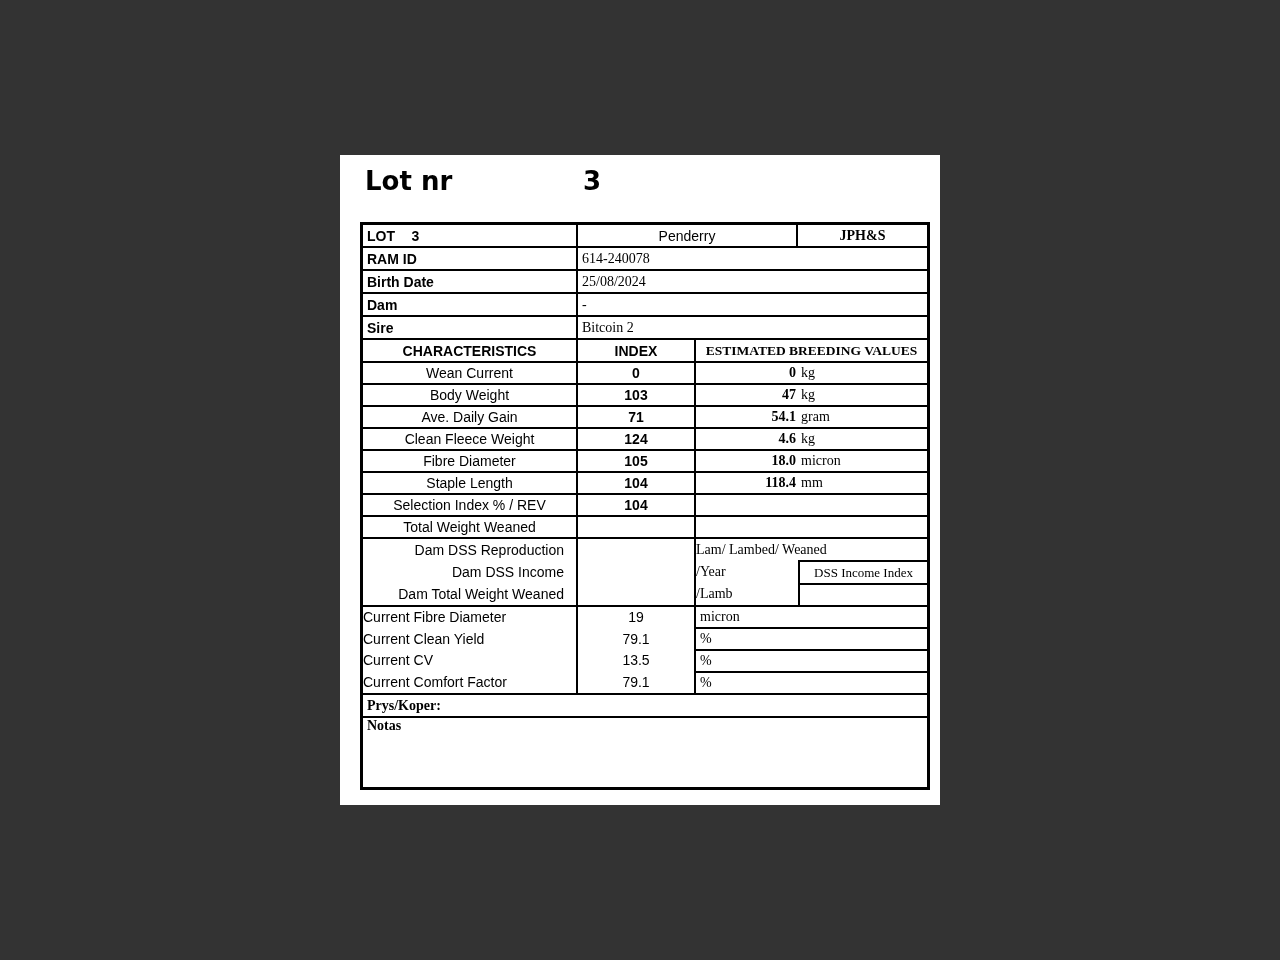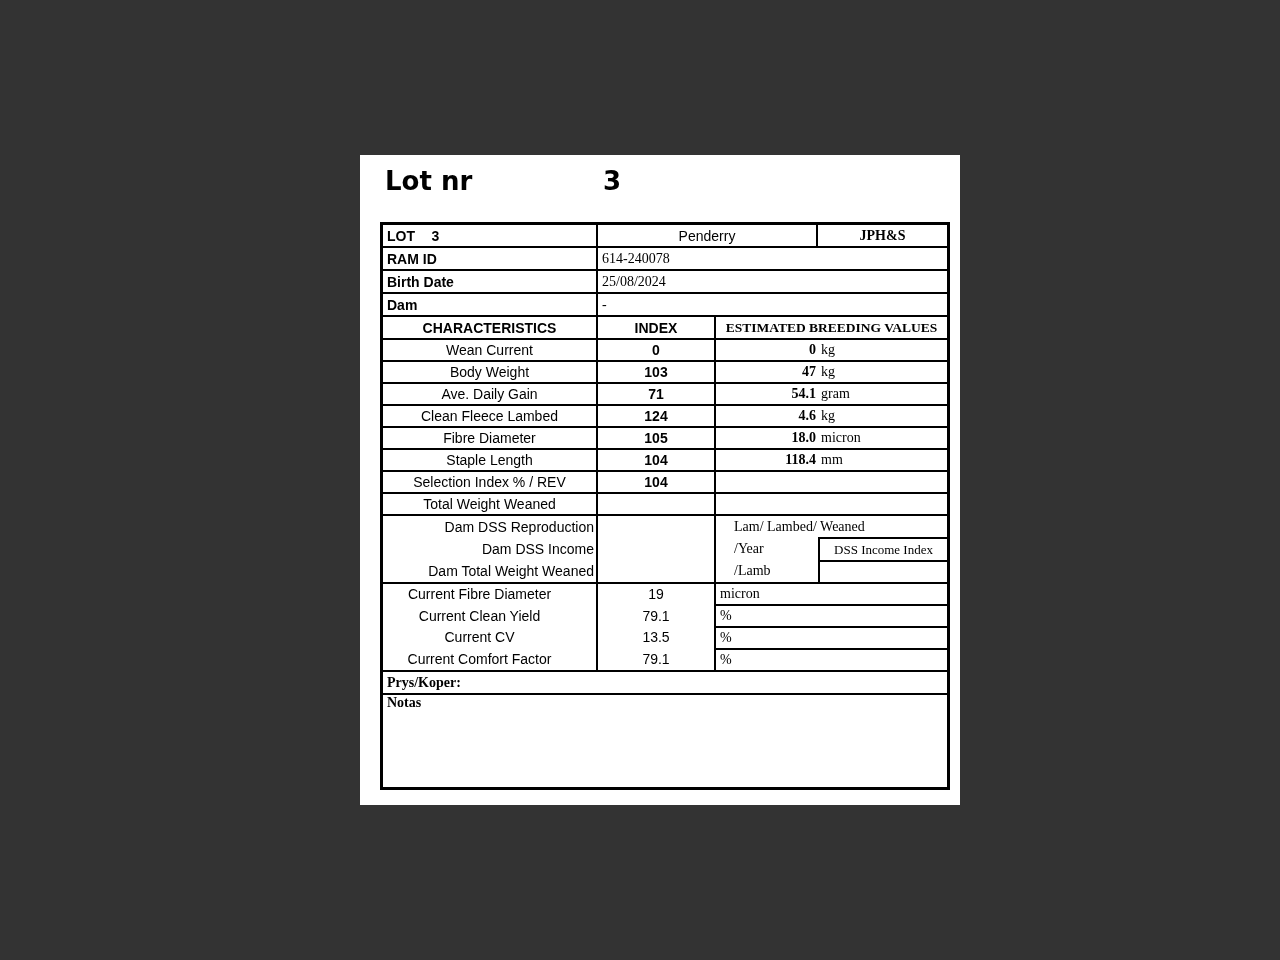--- a/index.html
+++ b/index.html
@@ -6,21 +6,21 @@
   html, body { width: 1280px; height: 960px; }
   body {
     background: #333333;
     font-family: "Liberation Sans", sans-serif;
     color: #000;
     position: relative;
     overflow: hidden;
   }
   .card {
     position: absolute;
-    left: 360px; top: 155px;
+    left: 340px; top: 155px;
     width: 600px; height: 650px;
     background: #ffffff;
   }
   .title-row { position: absolute; left: 25px; top: 10px; width: 550px; height: 36px; }
   .title-label {
     font-family: "DejaVu Sans", sans-serif;
     font-weight: bold; font-size: 26px; line-height: 32px;
     display: inline-block;
   }
   .title-num {
@@ -50,34 +50,34 @@
   .pl { padding-left: 4px; }
   .center { justify-content: center; text-align: center; }
   .lot-cell { position: relative; }
   .lot-num { position: absolute; left: 0; right: 108px; text-align: center; font-weight: bold; }
   
   .ebv-val { display: inline-block; width: 100px; text-align: right; font-weight: bold; }
   .ebv-unit { margin-left: 5px; }
   
   .r-dss { height: 68px; }
   .r-dss .c { align-items: stretch; }
-  .dss-labels { display: block; text-align: right; padding-right: 2px; line-height: 22px; }
-  .dss-right { position: relative; display: block; line-height: 22px; padding-left: 18px; }
+  .dss-labels { display: block; text-align: right; padding-right: 12px; line-height: 22px; }
+  .dss-right { position: relative; display: block; line-height: 22px; padding-left: 0; }
   .dss-box {
     position: absolute; top: 21px; right: 0; bottom: 0; width: 129px;
     border-left: 2px solid #000; border-top: 2px solid #000;
   }
   .dss-box-head {
     height: 23px; border-bottom: 2px solid #000;
     font-size: 13px; display: flex; align-items: center; justify-content: center;
   }
   
   .r-cur { height: 88px; }
   .r-cur .c { align-items: stretch; }
-  .cur-labels { display: block; text-align: center; padding-right: 20px; line-height: 21.5px; }
+  .cur-labels { display: block; text-align: left; padding-right: 20px; line-height: 21.5px; }
   .cur-vals { display: block; text-align: center; line-height: 21.5px; }
   .cur-units { display: flex; flex-direction: column; }
   .cur-unit-cell { flex: 1; border-bottom: 2px solid #000; display: flex; align-items: center; padding-left: 4px; }
   .cur-unit-cell:last-child { border-bottom: none; }
   
   .r-prys { height: 23px; }
   .r-notas { height: 46px; }
   .top-align { align-items: flex-start; }
 </style>
 </head>
@@ -106,20 +106,24 @@
       <div class="c cv pl">614-240078</div>
     </div>
     <div class="r h23">
       <div class="c c1 pl bold">Birth Date</div>
       <div class="c cv pl">25/08/2024</div>
     </div>
     <div class="r h23">
       <div class="c c1 pl bold">Dam</div>
       <div class="c cv pl">-</div>
     </div>
+    <div class="r h23">
+      <div class="c c1 pl bold">Sire</div>
+      <div class="c cv pl">Bitcoin 2</div>
+    </div>
 
     <div class="r h23">
       <div class="c c1 center bold">CHARACTERISTICS</div>
       <div class="c c2 center bold">INDEX</div>
       <div class="c c3 center bold" style="font-size:13.5px;">ESTIMATED BREEDING VALUES</div>
     </div>
 
     <div class="r h22">
       <div class="c c1 center">Wean Current</div>
       <div class="c c2 center bold">0</div>
@@ -138,21 +142,21 @@
     </div>
     <div class="r h22">
       <div class="c c1 center">Ave. Daily Gain</div>
       <div class="c c2 center bold">71</div>
       <div class="c c3">
           <span class="ebv-val">54.1</span>
           <span class="ebv-unit">gram</span>
         </div>
     </div>
     <div class="r h22">
-      <div class="c c1 center">Clean Fleece Lambed</div>
+      <div class="c c1 center">Clean Fleece Weight</div>
       <div class="c c2 center bold">124</div>
       <div class="c c3">
           <span class="ebv-val">4.6</span>
           <span class="ebv-unit">kg</span>
         </div>
     </div>
     <div class="r h22">
       <div class="c c1 center">Fibre Diameter</div>
       <div class="c c2 center bold">105</div>
       <div class="c c3">

